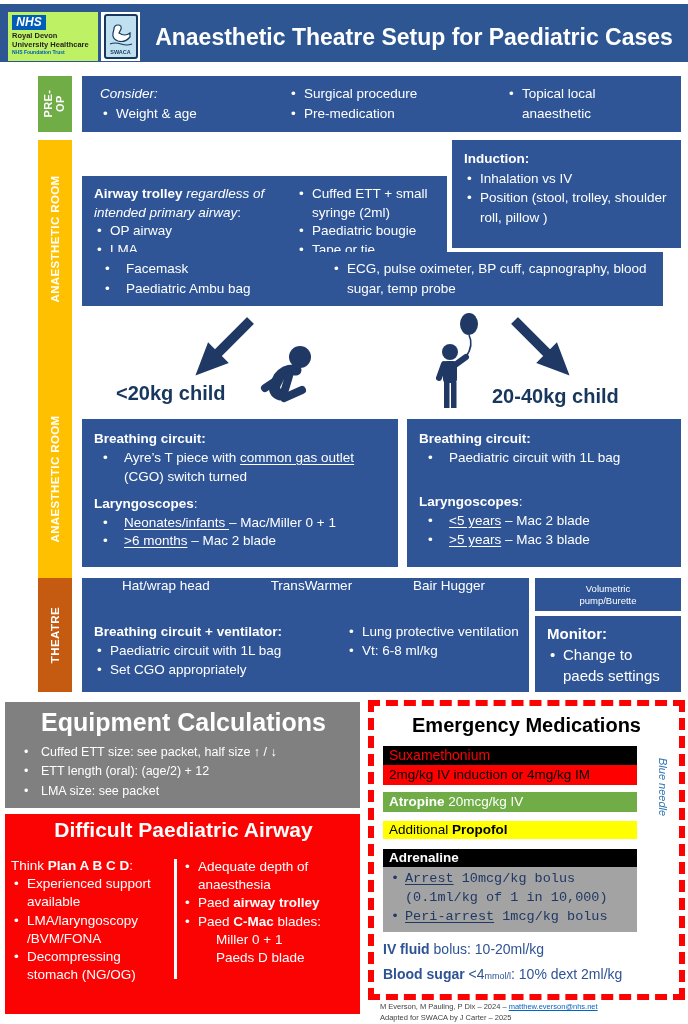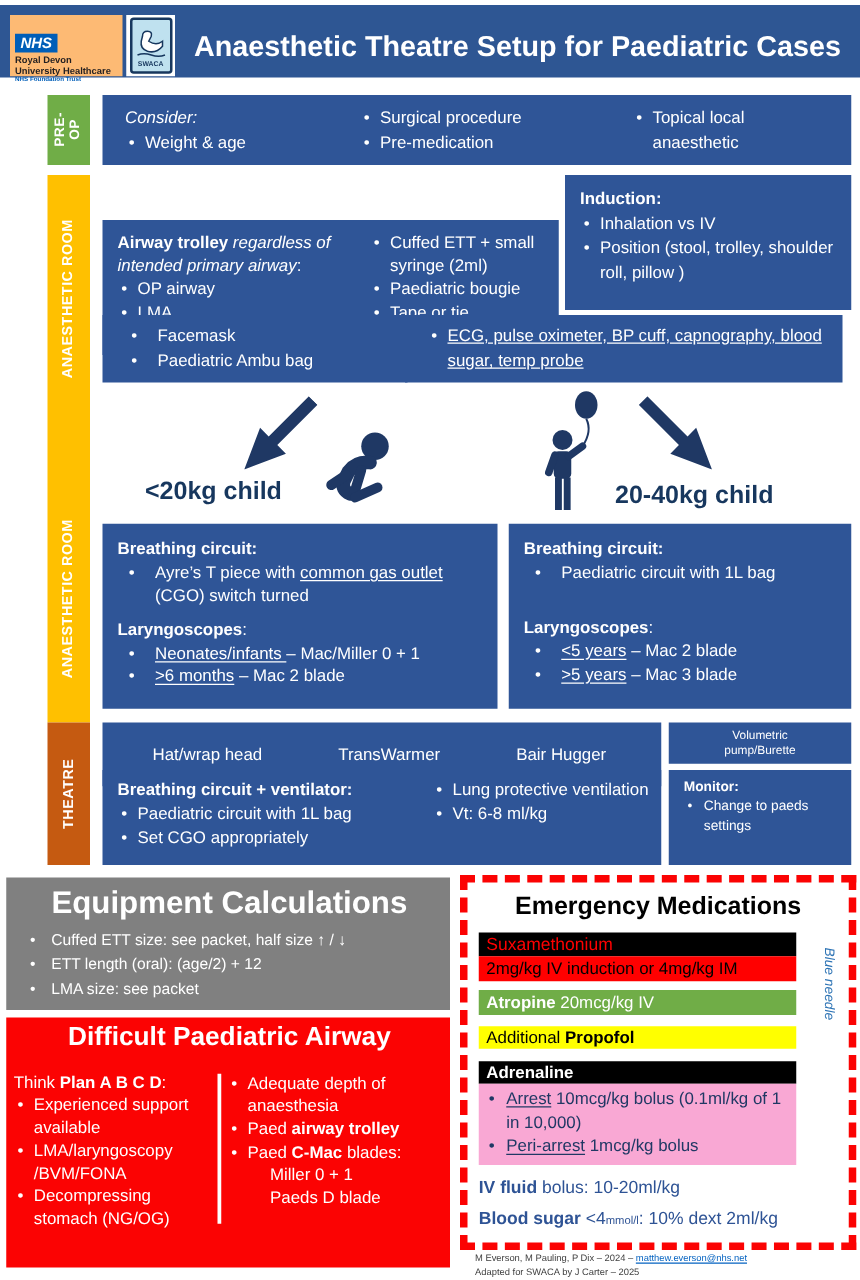--- a/index.html
+++ b/index.html
@@ -16,21 +16,21 @@
   
   .bl  { position:relative; padding-left:16px; }
   .bl::before  { content:"•"; position:absolute; left:3px; }
   .bl2 { position:relative; padding-left:30px; }
   .bl2::before { content:"•"; position:absolute; left:9px; }
   .bl3 { position:relative; padding-left:24px; }
   .bl3::before { content:"•"; position:absolute; left:7px; }
 
   
   .header { left:0; top:4px; width:688px; height:58px; background:#2E5693; }
-  .nhs-box { left:8px; top:8px; width:90px; height:49px; background:#fdba74; padding:15px 4px 2px 4px; line-height:1; }
+  .nhs-box { left:8px; top:8px; width:90px; height:49px; background:#bef264; padding:3px 4px 2px 4px; line-height:1; }
   .nhs-rect { background:#005EB8; color:#fff; font-style:italic; font-weight:bold; font-size:12px; width:34px; text-align:center; padding:1px 0 2px 0; }
   .nhs-l { font-size:7.5px; font-weight:bold; color:#231F20; margin-top:1.5px; }
   .nhs-t { font-size:5px; font-weight:bold; color:#005EB8; margin-top:2px; }
   .swaca-box { left:101px; top:8px; width:39px; height:49px; background:#fff; display:flex; align-items:center; justify-content:center; }
   .swaca-inner { width:30px; height:41px; background:#BFE1EF; border:2px solid #17375E; border-radius:3px; display:flex; flex-direction:column; align-items:center; justify-content:flex-end; }
   .swaca-txt { font-size:5.5px; font-weight:bold; color:#17375E; padding-bottom:2px; }
   .header-title { left:148px; top:4px; width:532px; height:58px; display:flex; align-items:center; justify-content:center; color:#fff; font-weight:bold; font-size:23px; text-align:center; }
 
   
   .vlabel { display:flex; align-items:center; justify-content:center; }
@@ -47,47 +47,47 @@
   .preop-c3 { flex:1; }
 
   
   .airway-box { left:82px; top:140px; width:365px; height:108px; padding:9px 8px 6px 12px; display:flex; font-size:13.5px; line-height:1.38;margin-top:36px; }
   .airway-cA { width:196px; padding-right:6px; }
   .airway-cB { flex:1; }
   .induction-box { left:452px; top:140px; width:229px; height:108px; padding:9px 8px 6px 12px; font-size:13.5px; line-height:1.45; }
 
   
   .mask-box { left:82px; top:252px; width:244px; height:54px; padding:7px 8px 6px 14px; font-size:13.5px; line-height:1.5; }
-  .ecg-box { left:324px; top:252px; width:350px; height:54px; padding:7px 10px 6px 18px; font-size:13.5px; line-height:1.5;text-decoration:underline; }
+  .ecg-box { left:313px; top:252px; width:350px; height:54px; padding:7px 10px 6px 18px; font-size:13.5px; line-height:1.5; }
 
   
   .arrow-wrap { display:flex; align-items:center; justify-content:center; }
   .arrow-left { left:180px; top:314px; width:86px; height:68px; }
   .arrow-left svg { transform:rotate(135deg); }
   .arrow-right { left:498px; top:314px; width:88px; height:68px; }
   .arrow-right svg { transform:rotate(45deg); }
   .baby-icon { left:258px; top:344px; width:56px; height:66px; }
   .child-icon { left:436px; top:312px; width:52px; height:100px; }
   .split-label { color:#17375E; font-weight:bold; font-size:20px; white-space:nowrap; }
   .split-left  { left:116px; top:382px; }
   .split-right { left:492px; top:385px; }
 
   
   .circuit-left  { left:82px; top:419px; width:316px; height:148px; padding:11px 10px 8px 12px; font-size:13.5px; line-height:1.4; }
   .circuit-right { left:407px; top:419px; width:274px; height:148px; padding:11px 10px 8px 12px; font-size:13.5px; line-height:1.4; }
   .sp8  { height:8px; }
   .sp24 { height:25px; }
 
   
-  .warm-box { left:82px; top:578px; width:447px; height:51px; display:flex; align-items:center; justify-content:space-between; padding:0 44px 0 40px; font-size:13.5px; }
+  .warm-box { left:82px; top:578px; width:447px; height:51px; display:flex; justify-content:space-between; padding:0 44px 0 40px; font-size:13.5px; }
   .vol-box { left:535px; top:578px; width:146px; height:33px; display:flex; flex-direction:column; align-items:center; justify-content:center; font-size:9.5px; line-height:1.25; }
   .vent-box { left:82px; top:616px; width:447px; height:76px; padding:7px 6px 5px 12px; display:flex; font-size:13.5px; line-height:1.4; }
   .vent-cA { width:252px; }
   .vent-cB { flex:1; }
-  .monitor-box { left:535px; top:616px; width:146px; height:76px; padding:7px 6px 5px 12px; font-size:11px; line-height:1.4; }
+  .monitor-box { left:535px; top:616px; width:146px; height:76px; padding:7px 6px 5px 12px; font-size:15px; line-height:1.4; }
 
   
   .equip-box { left:5px; top:702px; width:355px; height:106px; background:#808080; color:#fff; padding:6px 10px 0 12px; }
   .equip-title { text-align:center; font-weight:bold; font-size:25px; margin-bottom:6px; }
   .equip-box .bl3 { font-size:12.5px; line-height:1.55; }
 
   
   .dpa-box { left:5px; top:814px; width:355px; height:200px; background:#FB0303; color:#fff; padding:4px 4px 0 6px; }
   .dpa-title { text-align:center; font-weight:bold; font-size:21px; margin-bottom:15px; }
   .dpa-cols { display:flex; }
@@ -99,21 +99,21 @@
   
   .emerg-box { left:368px; top:700px; width:317px; height:300px; background:#fff; border:6px dashed #FB0303; }
   .emerg-title { text-align:center; font-weight:bold; font-size:20px; color:#000000; margin-top:8px; }
   .bars { margin:9px 0 0 9px; width:254px; font-size:13.5px; }
   .bar { padding:2px 20px 3px 6px; }
   .bar-sux-name { background:#000; color:#FF0000; font-weight:normal; font-size:14px; padding:1px 6px 2px 6px; }
   .bar-sux-dose { background:#FF0000; color:#000; }
   .bar-atropine { background:#70AD47; color:#fff; margin-top:7px; }
   .bar-propofol { background:#FFFF00; color:#000; margin-top:9px; padding:1px 6px 2px 6px; }
   .bar-adren { background:#000; color:#fff; font-weight:bold; margin-top:10px; padding:1px 6px 2px 6px; }
-  .adren-box { background:#f9a8d4; color:#203864; padding:3px 6px 5px 2px; line-height:1.4; }
+  .adren-box { background:#a3a3a3; color:#203864; padding:3px 6px 5px 2px; line-height:1.4;font-family:Liberation Mono, monospace; }
   .adren-box .bl { padding-left:20px; } .adren-box .bl::before { left:6px; }
   .emerg-line { color:#2E5395; font-size:14px; margin:9px 0 0 9px; }
   .bs-small { font-size:9px; }
   .blue-needle { position:absolute; right:10px; top:52px; writing-mode:vertical-rl; font-style:italic; color:#2E74B5; font-size:11px; }
 
   
   .footer { left:380px; top:1001px; width:300px; font-size:7.5px; color:#3F3F3F; line-height:1.5; }
   .footer a, .flink { color:#0563C1; text-decoration:underline; cursor:pointer; }
 </style>
 </head>

